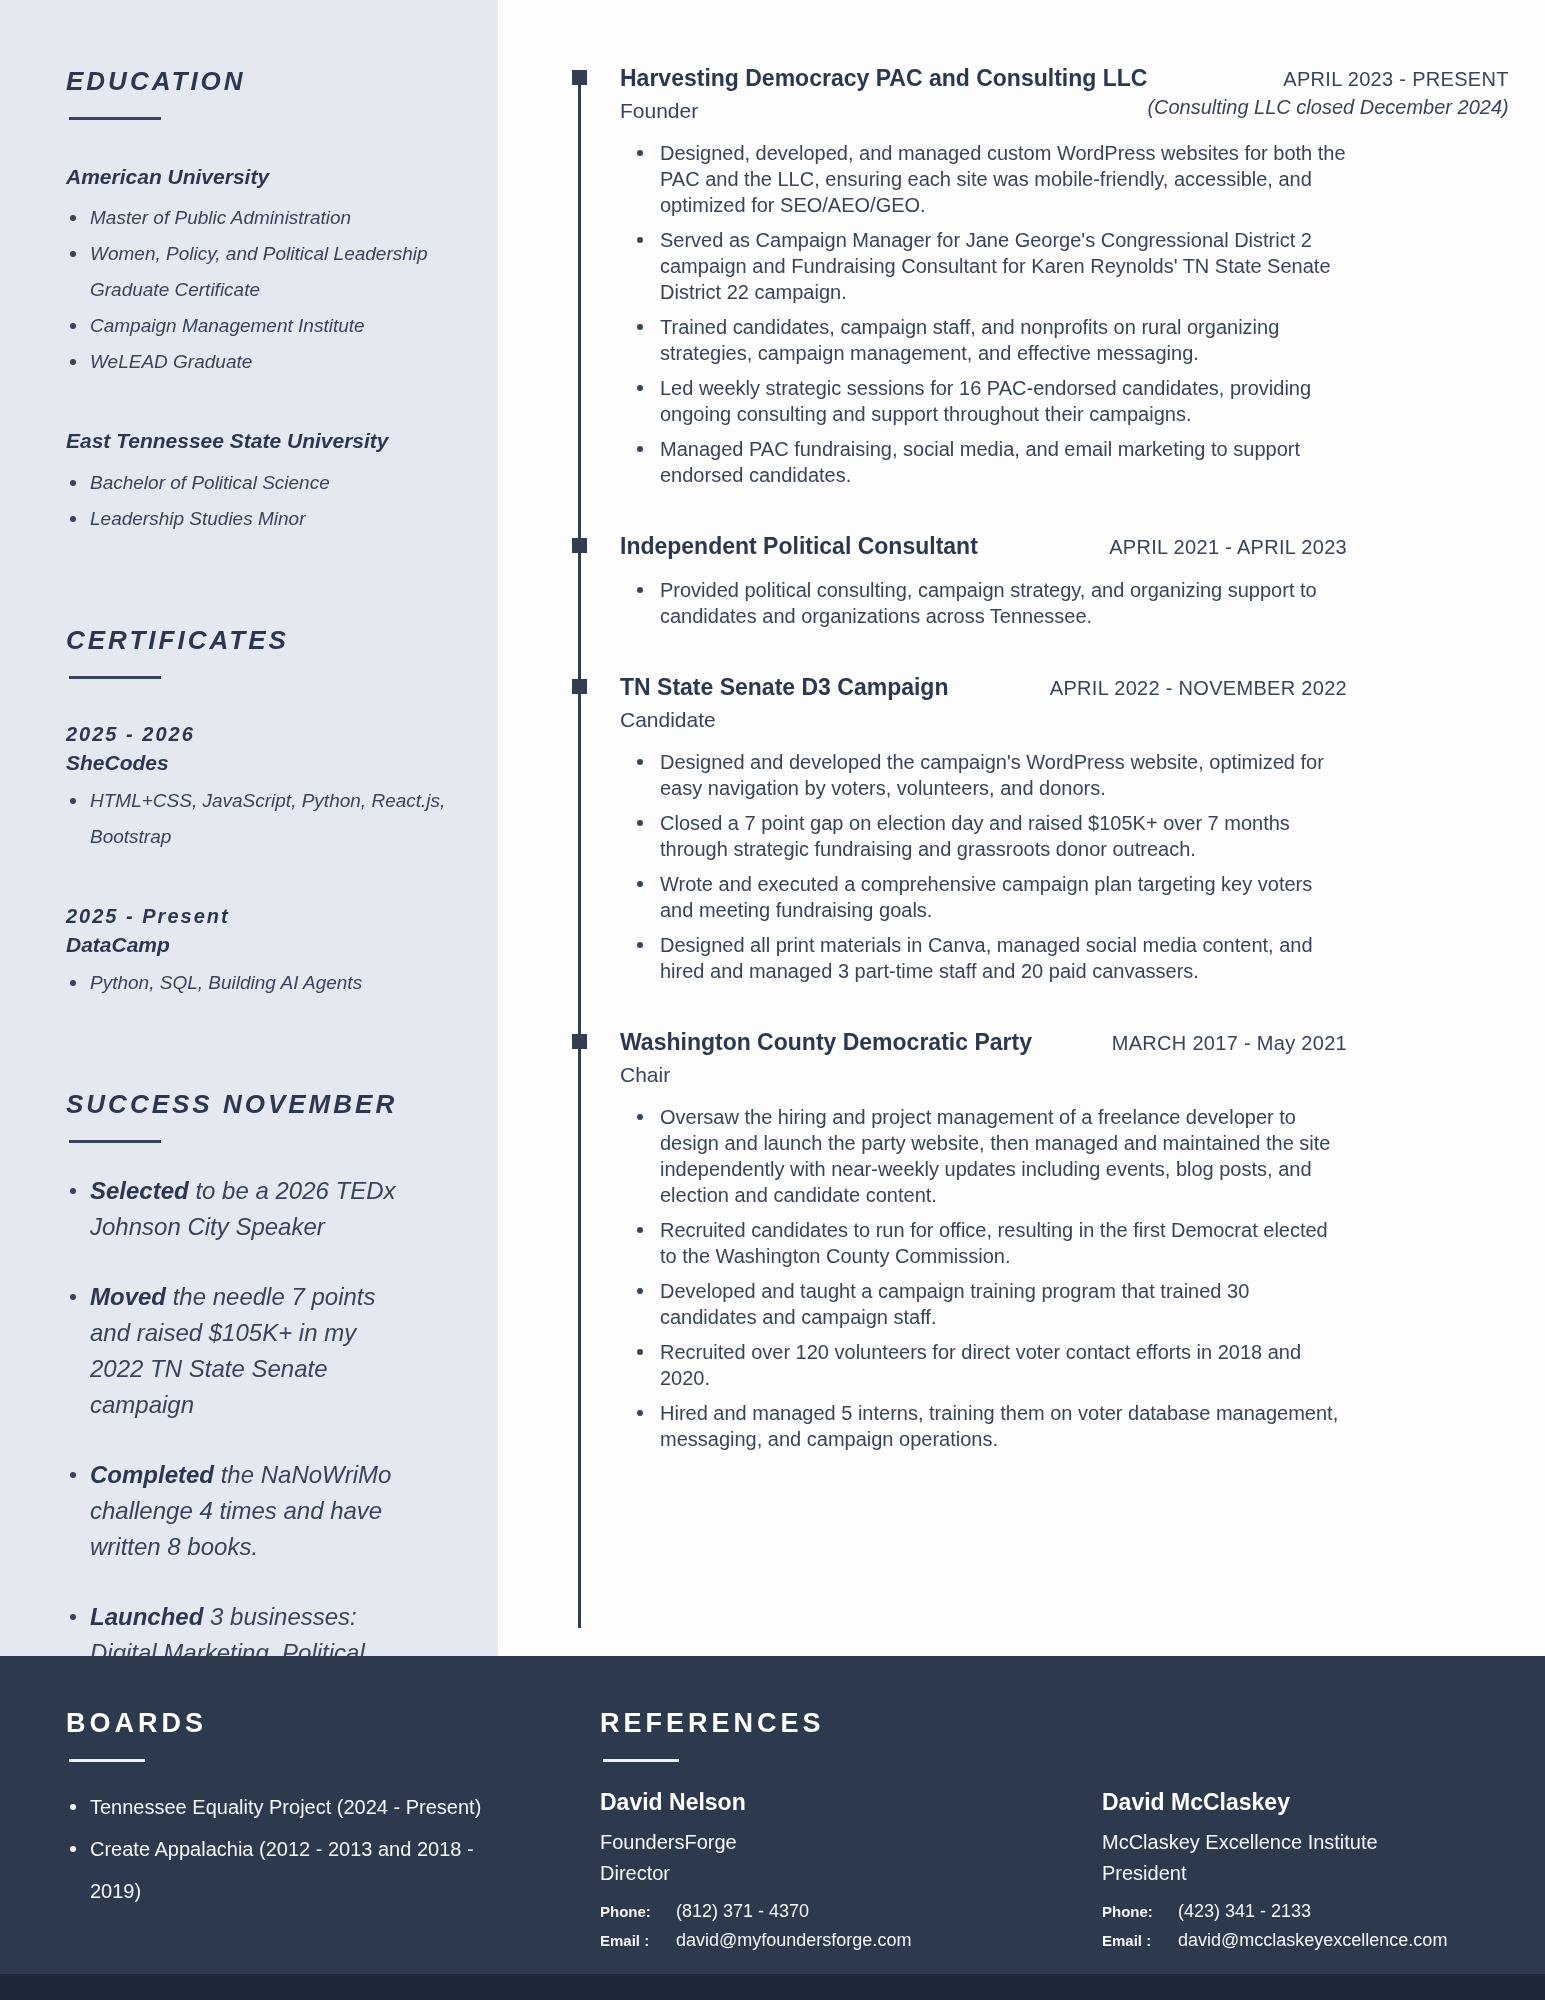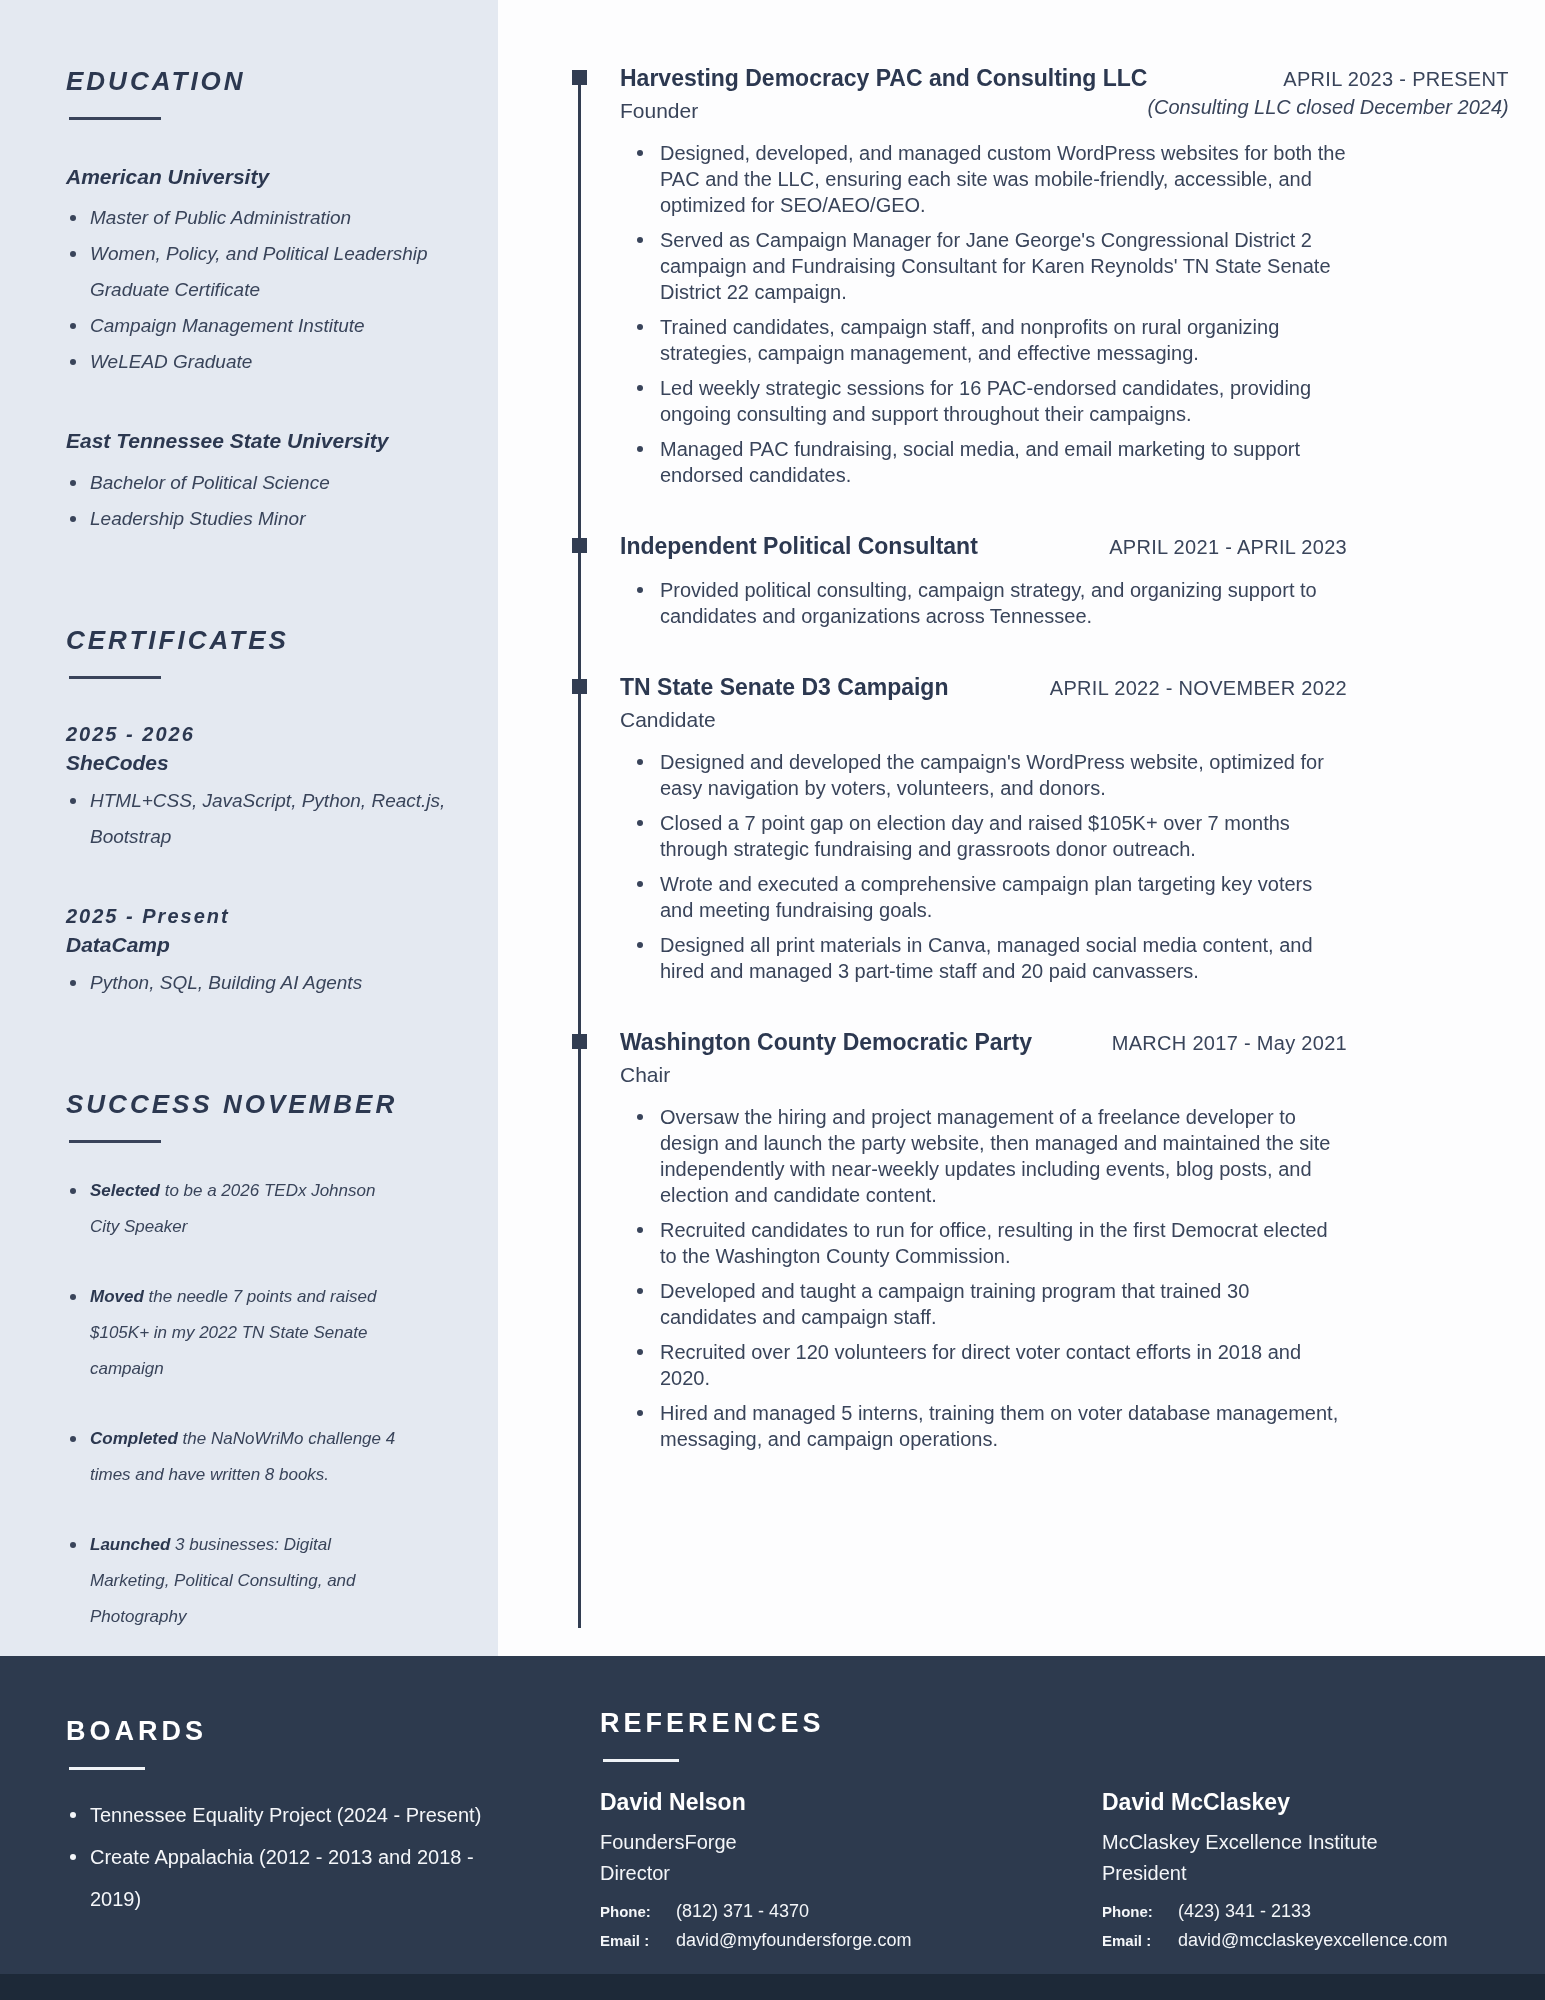--- a/index.html
+++ b/index.html
@@ -50,21 +50,21 @@
   }
   .cert-entry{margin-top:40px;}
   .cert-entry + .cert-entry{margin-top:46px;}
   .cert-dates{
     font-size:20px;font-weight:700;letter-spacing:2px;color:var(--ink-strong);
     line-height:1.5;
   }
   .cert-org{margin:2px 0 8px;font-size:21px;font-weight:700;color:var(--ink-strong);}
   .success-list{list-style:none;margin:30px 0 0;padding:0 20px 0 24px;}
   .success-list li{
-    position:relative;font-size:17px;line-height:36px;color:var(--ink);
+    position:relative;font-size:24px;line-height:36px;color:var(--ink);
     width:312px;
   }
   .success-list li + li{margin-top:34px;}
   .success-list li::before{
     content:'';position:absolute;left:-20px;top:15px;width:6px;height:6px;
     border-radius:50%;background:var(--ink);
   }
   .success-list strong{color:var(--ink-strong);font-weight:700;}
   
   .main{
@@ -104,21 +104,21 @@
   }
   
   .footer{
     position:absolute;left:0;top:1656px;width:1545px;height:344px;
     background:var(--footer-bg);color:var(--paper-white);
   }
   .footer-head{
     margin:0;font-size:27px;font-weight:700;letter-spacing:4px;color:#ffffff;
   }
   .footer-rule{width:76px;height:3px;background:#f0f3f7;margin:20px 0 0 3px;}
-  .boards{position:absolute;left:66px;top:60px;width:440px;}
+  .boards{position:absolute;left:66px;top:52px;width:440px;}
   .boards-list{list-style:none;margin:24px 0 0;padding:0 0 0 24px;}
   .boards-list li{
     position:relative;font-size:20px;line-height:42px;color:var(--paper-white);
   }
   .boards-list li::before{
     content:'';position:absolute;left:-20px;top:18px;width:6px;height:6px;
     border-radius:50%;background:var(--paper-white);
   }
   .refs{position:absolute;left:600px;top:52px;right:60px;}
   .refs-row{display:flex;margin-top:26px;}

